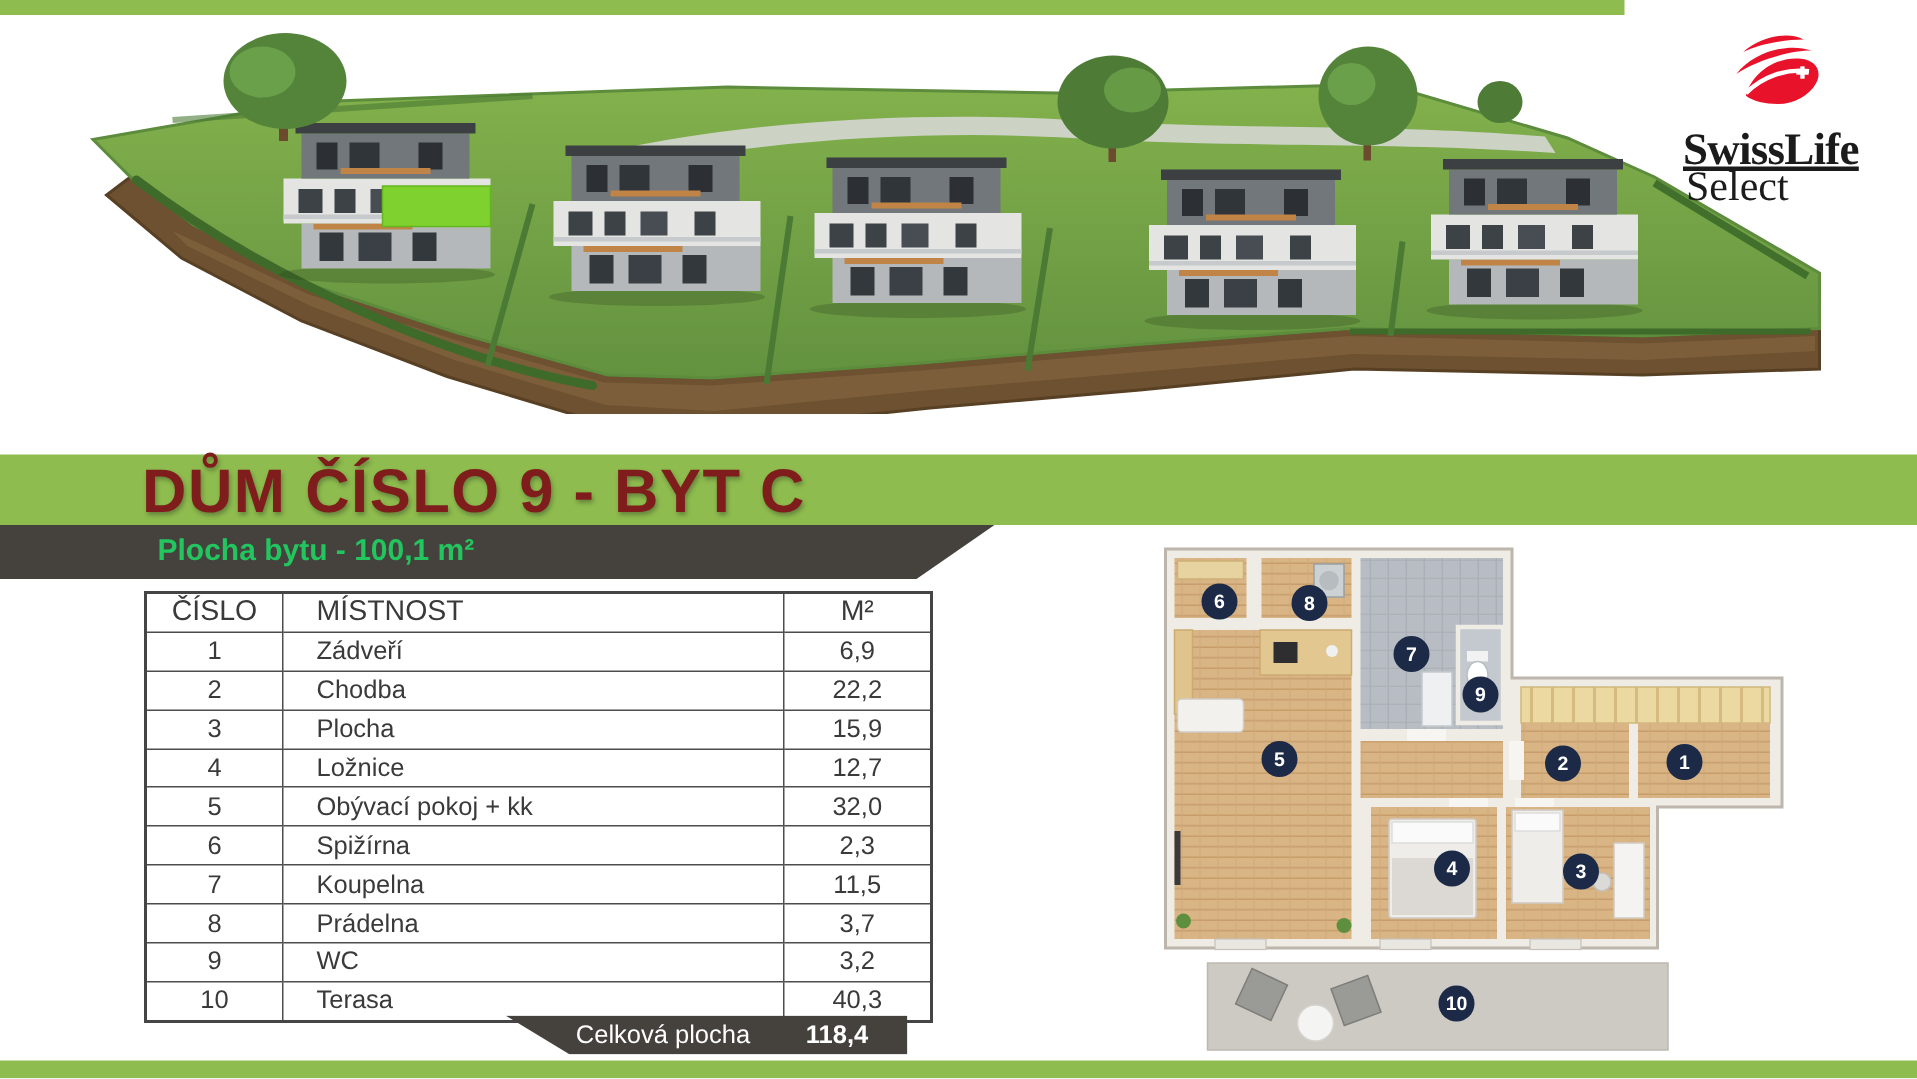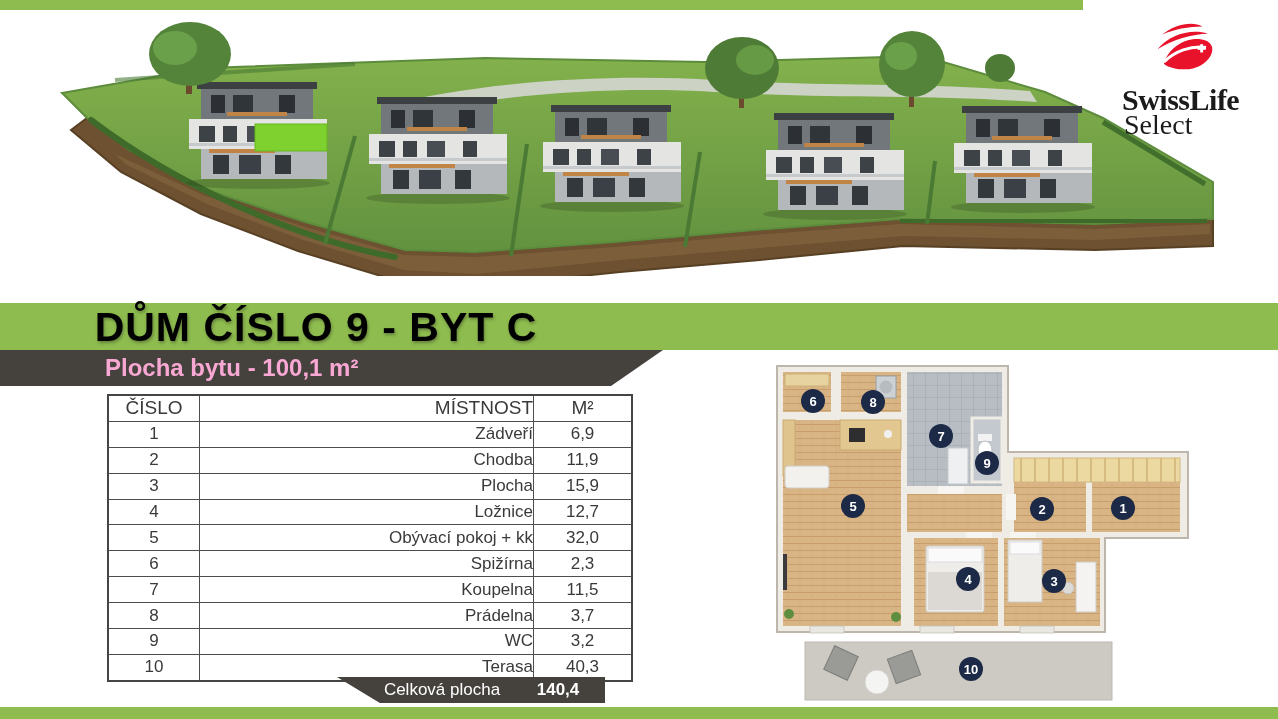--- a/index.html
+++ b/index.html
@@ -7,43 +7,43 @@
         font-family:"Liberation Sans",sans-serif;}
   
   .strip-top{position:absolute;left:0;top:0;width:1083px;height:10px;background:#8ebc4e;}
   .strip-bottom{position:absolute;left:0;top:707px;width:1278px;height:12px;background:#8ebc4e;}
   
   .hero{position:absolute;left:55px;top:14px;width:1160px;height:262px;}
   
   .brand{position:absolute;left:1122px;top:20px;width:128px;text-align:left;}
   .brand .mark{display:block;margin-left:30px;}
   .brand-name{font-family:"Liberation Serif",serif;font-size:30px;font-weight:bold;
-              color:#1b1b1b;letter-spacing:-0.5px;line-height:28px;margin-top:2px;}
+              color:#1b1b1b;letter-spacing:-0.5px;line-height:28px;margin-top:2px;text-decoration:underline;}
   .brand-sub{font-family:"Liberation Serif",serif;font-size:28px;color:#1b1b1b;
              line-height:22px;margin-left:2px;}
   
   .banner{position:absolute;left:0;top:303px;width:1278px;height:47px;background:#8ebc4e;}
   .banner .title{position:absolute;top:0;height:47px;line-height:49px;text-align:center;
-                 color:#000000;font-size:41px;font-weight:bold;letter-spacing:1px;
+                 color:#7f1d1d;font-size:41px;font-weight:bold;letter-spacing:1px;
                  text-shadow:1px 2px 3px rgba(55,65,40,0.45);white-space:nowrap;}
   .title-left{left:0;width:632px;}
   .title-right{left:648px;width:600px;}
   
   .subbanner{position:absolute;left:0;top:350px;width:663px;height:36px;background:#45423e;
              clip-path:polygon(0 0,100% 0,calc(100% - 52px) 100%,0 100%);}
-  .subbanner .label{position:absolute;left:105px;top:0;line-height:35px;color:#f9a8d4;
-                    font-size:24px;font-weight:bold;}
-  
-  .room-table{position:absolute;left:107px;top:394px;border-collapse:collapse;
+  .subbanner .label{position:absolute;left:105px;top:0;line-height:35px;color:#22c55e;
+                    font-size:20px;font-weight:bold;}
+  
+  .room-table{position:absolute;left:96px;top:394px;border-collapse:collapse;
               table-layout:fixed;width:498px;color:#3a3a3a;}
   .room-table th,.room-table td{border:1px solid #4d4d4d;height:24.9px;padding:0;
               font-weight:normal;font-size:17px;}
   .room-table{border:2px solid #454545;}
   .col-num{width:90px;text-align:center;}
-  .col-name{width:311px;text-align:right;padding-left:22px !important;margin-top:24px;}
+  .col-name{width:311px;text-align:left;padding-left:22px !important;margin-top:24px;}
   .col-area{width:97px;text-align:center;}
   .room-table th{font-size:19px;}
   .room-table th.col-name{padding-left:22px;}
   
   .totalband{position:absolute;left:337px;top:677px;width:268px;height:26px;background:#45423e;
              clip-path:polygon(0 0,100% 0,100% 100%,16% 100%);color:#fff;font-size:17px;}
   .totalband .tlabel{position:absolute;left:30px;width:150px;top:0;line-height:26px;
                      text-align:center;font-weight:normal;}
   .totalband .tvalue{position:absolute;left:186px;width:70px;top:0;line-height:26px;
                      text-align:center;font-weight:bold;}
@@ -163,21 +163,21 @@
       <th class="col-area">M²</th>
     </tr>
     <tr>
           <td class="col-num">1</td>
           <td class="col-name">Zádveří</td>
           <td class="col-area">6,9</td>
         </tr>
     <tr>
           <td class="col-num">2</td>
           <td class="col-name">Chodba</td>
-          <td class="col-area">11,9</td>
+          <td class="col-area">22,2</td>
         </tr>
     <tr>
           <td class="col-num">3</td>
           <td class="col-name">Plocha</td>
           <td class="col-area">15,9</td>
         </tr>
     <tr>
           <td class="col-num">4</td>
           <td class="col-name">Ložnice</td>
           <td class="col-area">12,7</td>
@@ -210,21 +210,21 @@
     <tr>
           <td class="col-num">10</td>
           <td class="col-name">Terasa</td>
           <td class="col-area">40,3</td>
         </tr>
   </tbody>
     </table>
 
   <div class="totalband">
     <div class="tlabel">Celková plocha</div>
-    <div class="tvalue">140,4</div>
+    <div class="tvalue">118,4</div>
   </div>
 
   <svg class="floorplan" viewBox="0 0 425 345">
     <defs>
       <pattern id="wood" width="12" height="7" patternUnits="userSpaceOnUse">
         <rect width="12" height="7" fill="#d9b586"></rect>
         <path d="M0 6.5 H12" stroke="#c79d6b" stroke-width="1"></path>
         <path d="M6 0 V7" stroke="#cfa876" stroke-width="0.6"></path>
       </pattern>
       <pattern id="tile" width="12" height="12" patternUnits="userSpaceOnUse">

